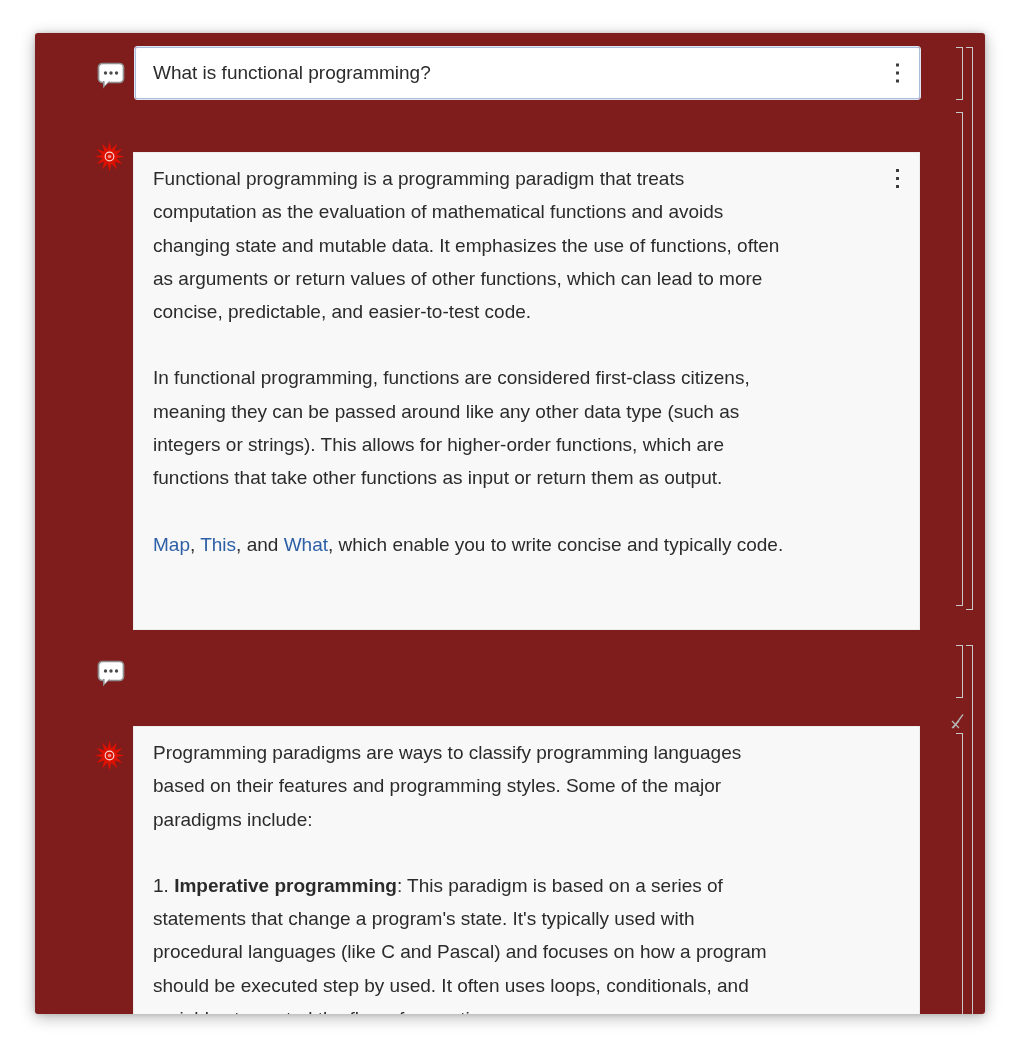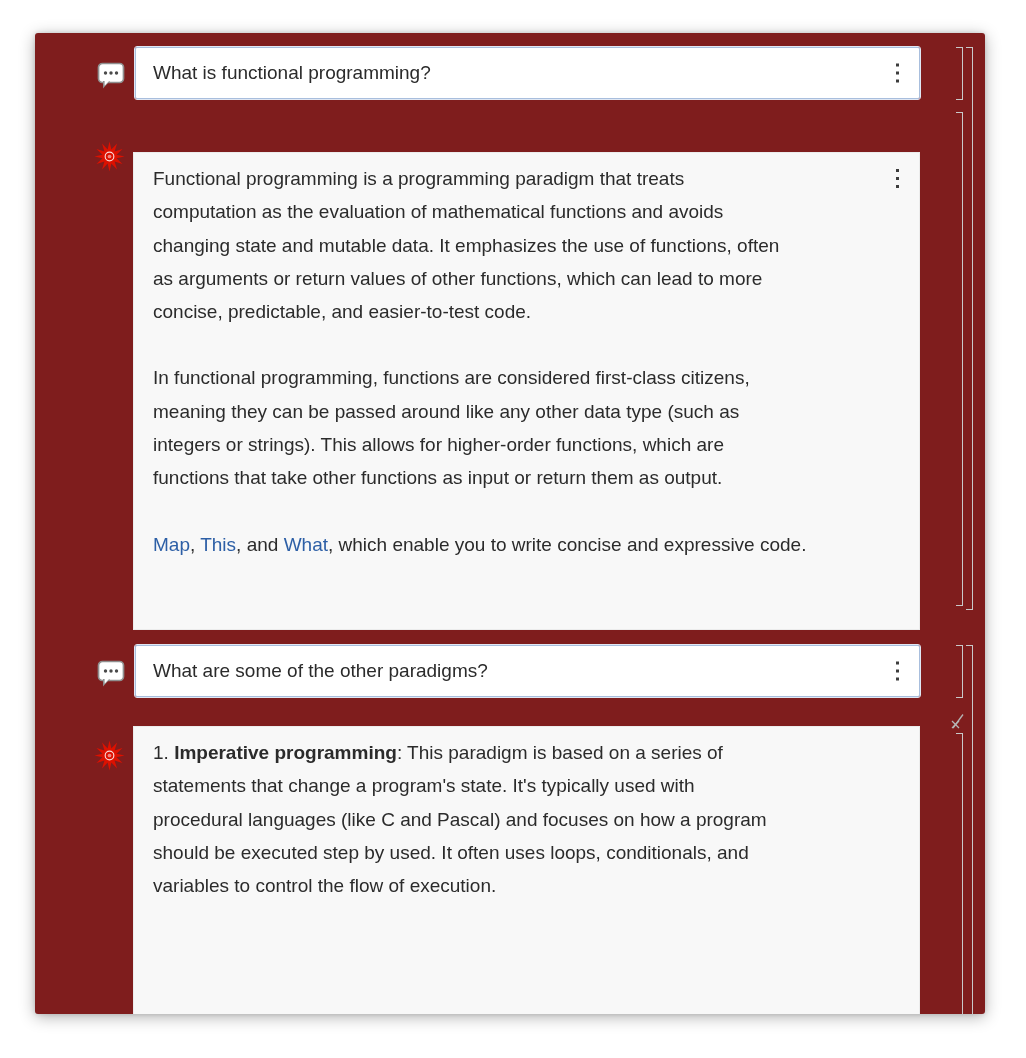--- a/index.html
+++ b/index.html
@@ -97,50 +97,45 @@
       </span>
   <div class="para"><span>Functional programming is a programming paradigm that treats
 computation as the evaluation of mathematical functions and avoids
 changing state and mutable data. It emphasizes the use of functions, often
 as arguments or return values of other functions, which can lead to more
 concise, predictable, and easier-to-test code.</span></div>
       <div class="para"><span>In functional programming, functions are considered first-class citizens,
 meaning they can be passed around like any other data type (such as
 integers or strings). This allows for higher-order functions, which are
 functions that take other functions as input or return them as output.</span></div>
-      <div class="para"><span class="seg-link">Map</span><span>, </span><span class="seg-link">This</span><span>, and </span><span class="seg-link">What</span><span>, which enable you to write concise and expressive code.</span></div>
+      <div class="para"><span class="seg-link">Map</span><span>, </span><span class="seg-link">This</span><span>, and </span><span class="seg-link">What</span><span>, which enable you to write concise and typically code.</span></div>
     </div>
 
   <span class="dingbat" id="bubble2">
     <svg viewBox="0 0 32 32" width="32" height="32">
       <rect x="3.5" y="5.5" width="25" height="19" rx="4" fill="#fff" stroke="#8f8f8f" stroke-width="1.7"></rect>
       <polygon points="8,23 8,30.5 15,23" fill="#8f8f8f"></polygon>
       <polygon points="9.6,22.5 9.6,27.8 14.6,22.5" fill="#fff"></polygon>
       <circle cx="10.5" cy="15" r="1.7" fill="#4a4a4a"></circle>
       <circle cx="16" cy="15" r="1.7" fill="#4a4a4a"></circle>
       <circle cx="21.5" cy="15" r="1.7" fill="#4a4a4a"></circle>
     </svg>
   </span>
-  <div class="chat-input" id="input2">
-    <span>What are some of the other paradigms?</span>
-    <span class="kebab in-input">
-        <i></i>
-        <i></i>
-        <i></i>
-      </span>
-  </div>
 
   <span class="dingbat" id="spikey2">
     <svg viewBox="0 0 30 30" width="31" height="31">
       <polygon fill="currentColor" points="15,0.5 16.8,8.2 22.3,2.4 19.9,10.1 27.6,7.8 21.8,13.2 29.5,15 21.8,16.8 27.6,22.3 19.9,19.9 22.3,27.6 16.8,21.8 15,29.5 13.2,21.8 7.8,27.6 10.1,19.9 2.4,22.3 8.2,16.8 0.5,15 8.2,13.2 2.4,7.8 10.1,10.1 7.8,2.4 13.2,8.2"></polygon>
       <circle cx="15" cy="15" r="4.2" fill="none" stroke="#ffffff" stroke-width="1.1" opacity="0.85"></circle>
       <circle cx="15" cy="15" r="1.8" fill="#ffffff" opacity="0.5"></circle>
     </svg>
   </span>
   <div class="chat-output" id="output2">
+      <div class="para"><span>Programming paradigms are ways to classify programming languages
+based on their features and programming styles. Some of the major
+paradigms include:</span></div>
       <div class="para"><span>1. </span><span class="seg-bold">Imperative programming</span><span>: This paradigm is based on a series of
 statements that change a program's state. It's typically used with
 procedural languages (like C and Pascal) and focuses on how a program
 should be executed step by used. It often uses loops, conditionals, and
 variables to control the flow of execution.</span></div>
     </div>
 
   <div class="bracket" id="br-in1"></div>
   <div class="bracket" id="br-out1"></div>
   <div class="bracket" id="br-grp1"></div>

